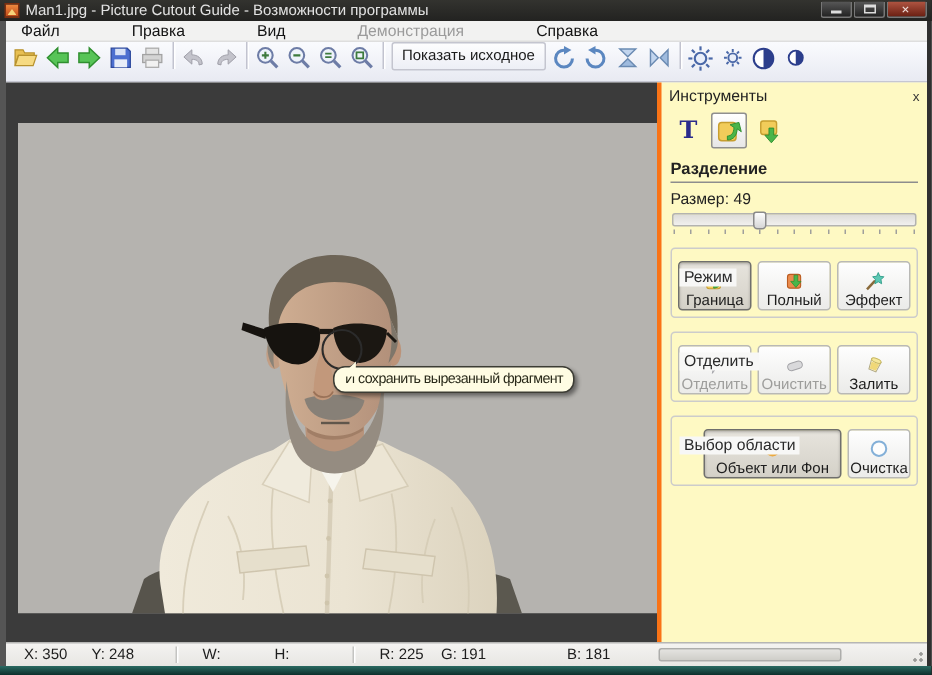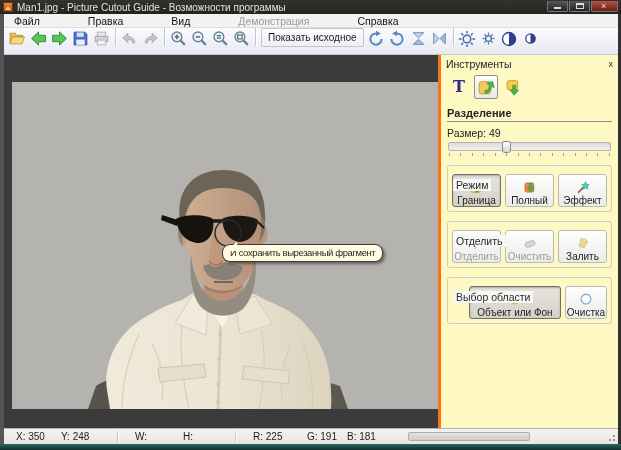--- a/index.html
+++ b/index.html
@@ -71,22 +71,22 @@
   .pbtn.wide { flex:2.25;margin-left:17px; }
 
   
   .statusbar { height:16px; background:linear-gradient(#f4f3f1,#e7e6e3); border-top:1px solid #b6b6b4; display:flex; align-items:center; font-size:10px; color:#1d1d1d; padding:0 4px; position:relative;gap:10px; }
   .sbf { white-space:nowrap; }
   .sb-x { width:43px; padding-left:8px; }
   .sb-y { width:46px; }
   .sb-w { width:45px; padding-left:7px; }
   .sb-h { width:42px; }
   .sb-r { width:38px; padding-left:7px; }
-  .sb-g { width:43px;text-align:right; }
-  .sb-b { width:38px; }
+  .sb-g { width:43px; }
+  .sb-b { width:38px;margin-left:31px; }
   .sb-sep { width:1px; height:11px; background:#c4c4c2; box-shadow:1px 0 0 #fff; }
   .sb-progress { width:122px; height:9px; margin-left:13px; border:1px solid #adadab; border-radius:2px; background:linear-gradient(#e4e3e0,#cfcec9); }
   .sb-grip { position:absolute; right:2px; bottom:2px; width:10px; height:10px; background:
       radial-gradient(circle at 8px 8px, #9a9a98 1px, transparent 1.3px),
       radial-gradient(circle at 8px 4px, #9a9a98 1px, transparent 1.3px),
       radial-gradient(circle at 4px 8px, #9a9a98 1px, transparent 1.3px); }
 
   .bottomstrip { position:absolute; left:0; right:0; bottom:0; height:6px; background:linear-gradient(#2a6a62,#0d2e2b); }
 </style>
 </head>

